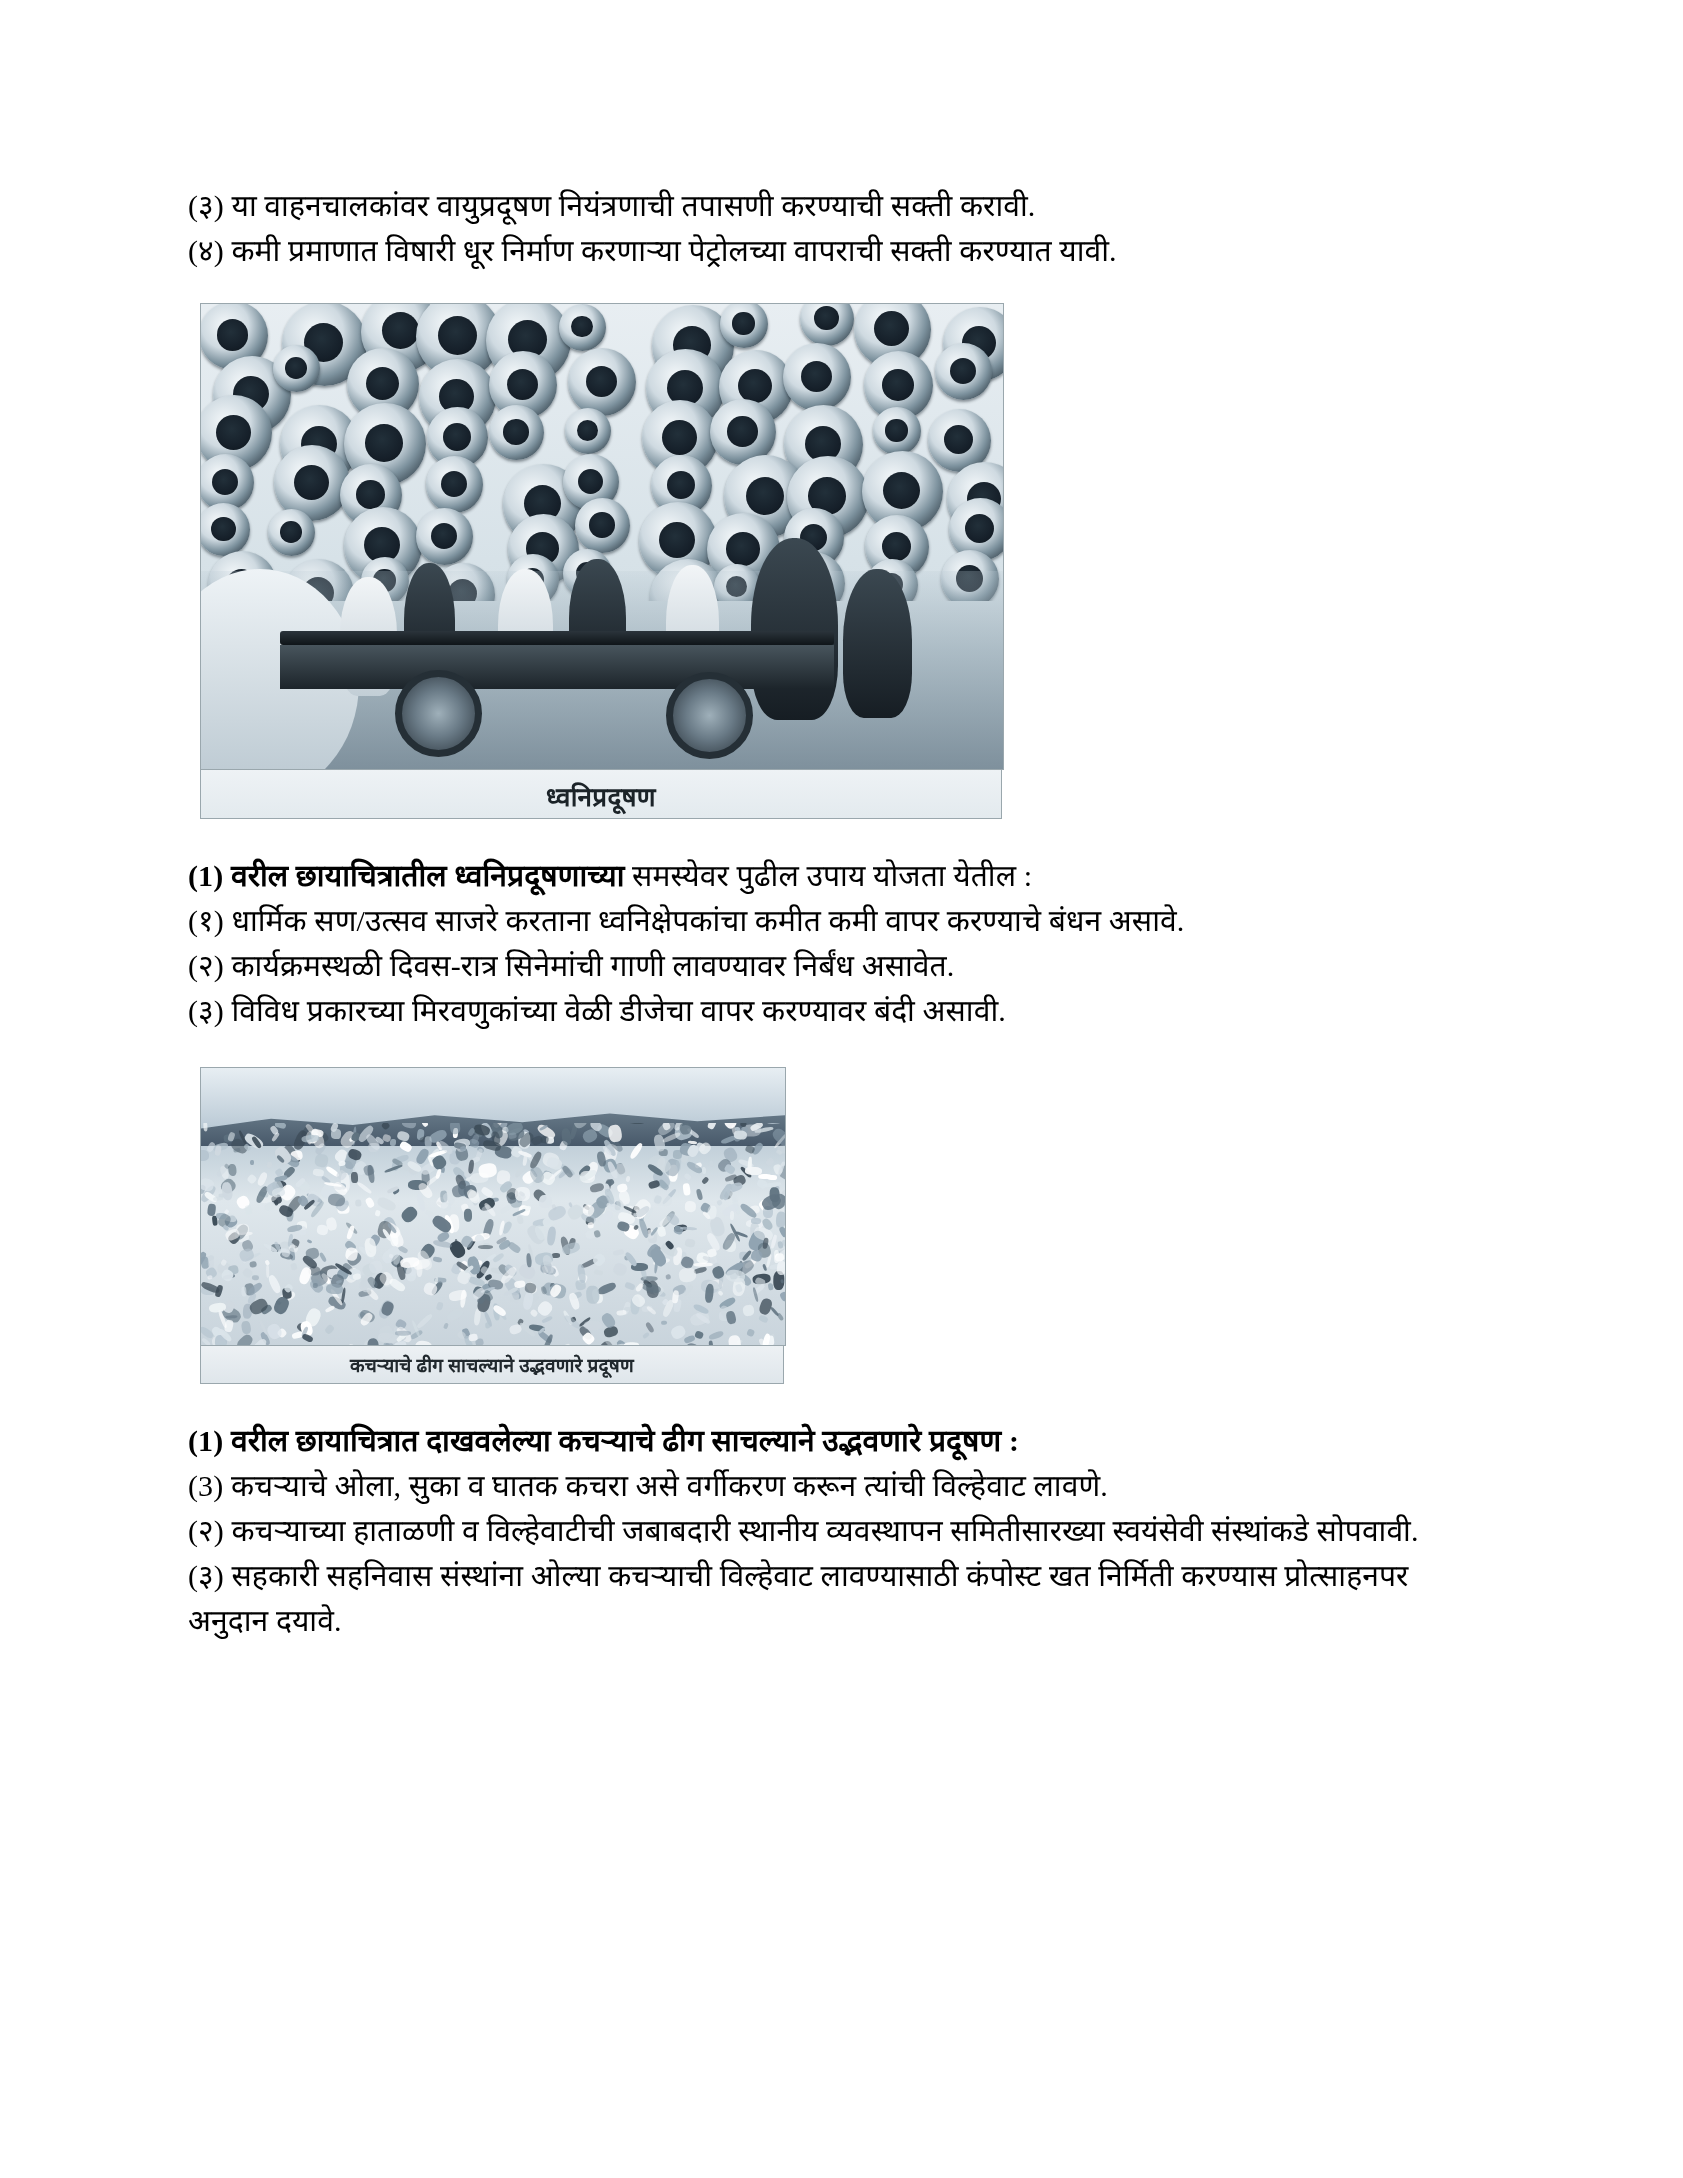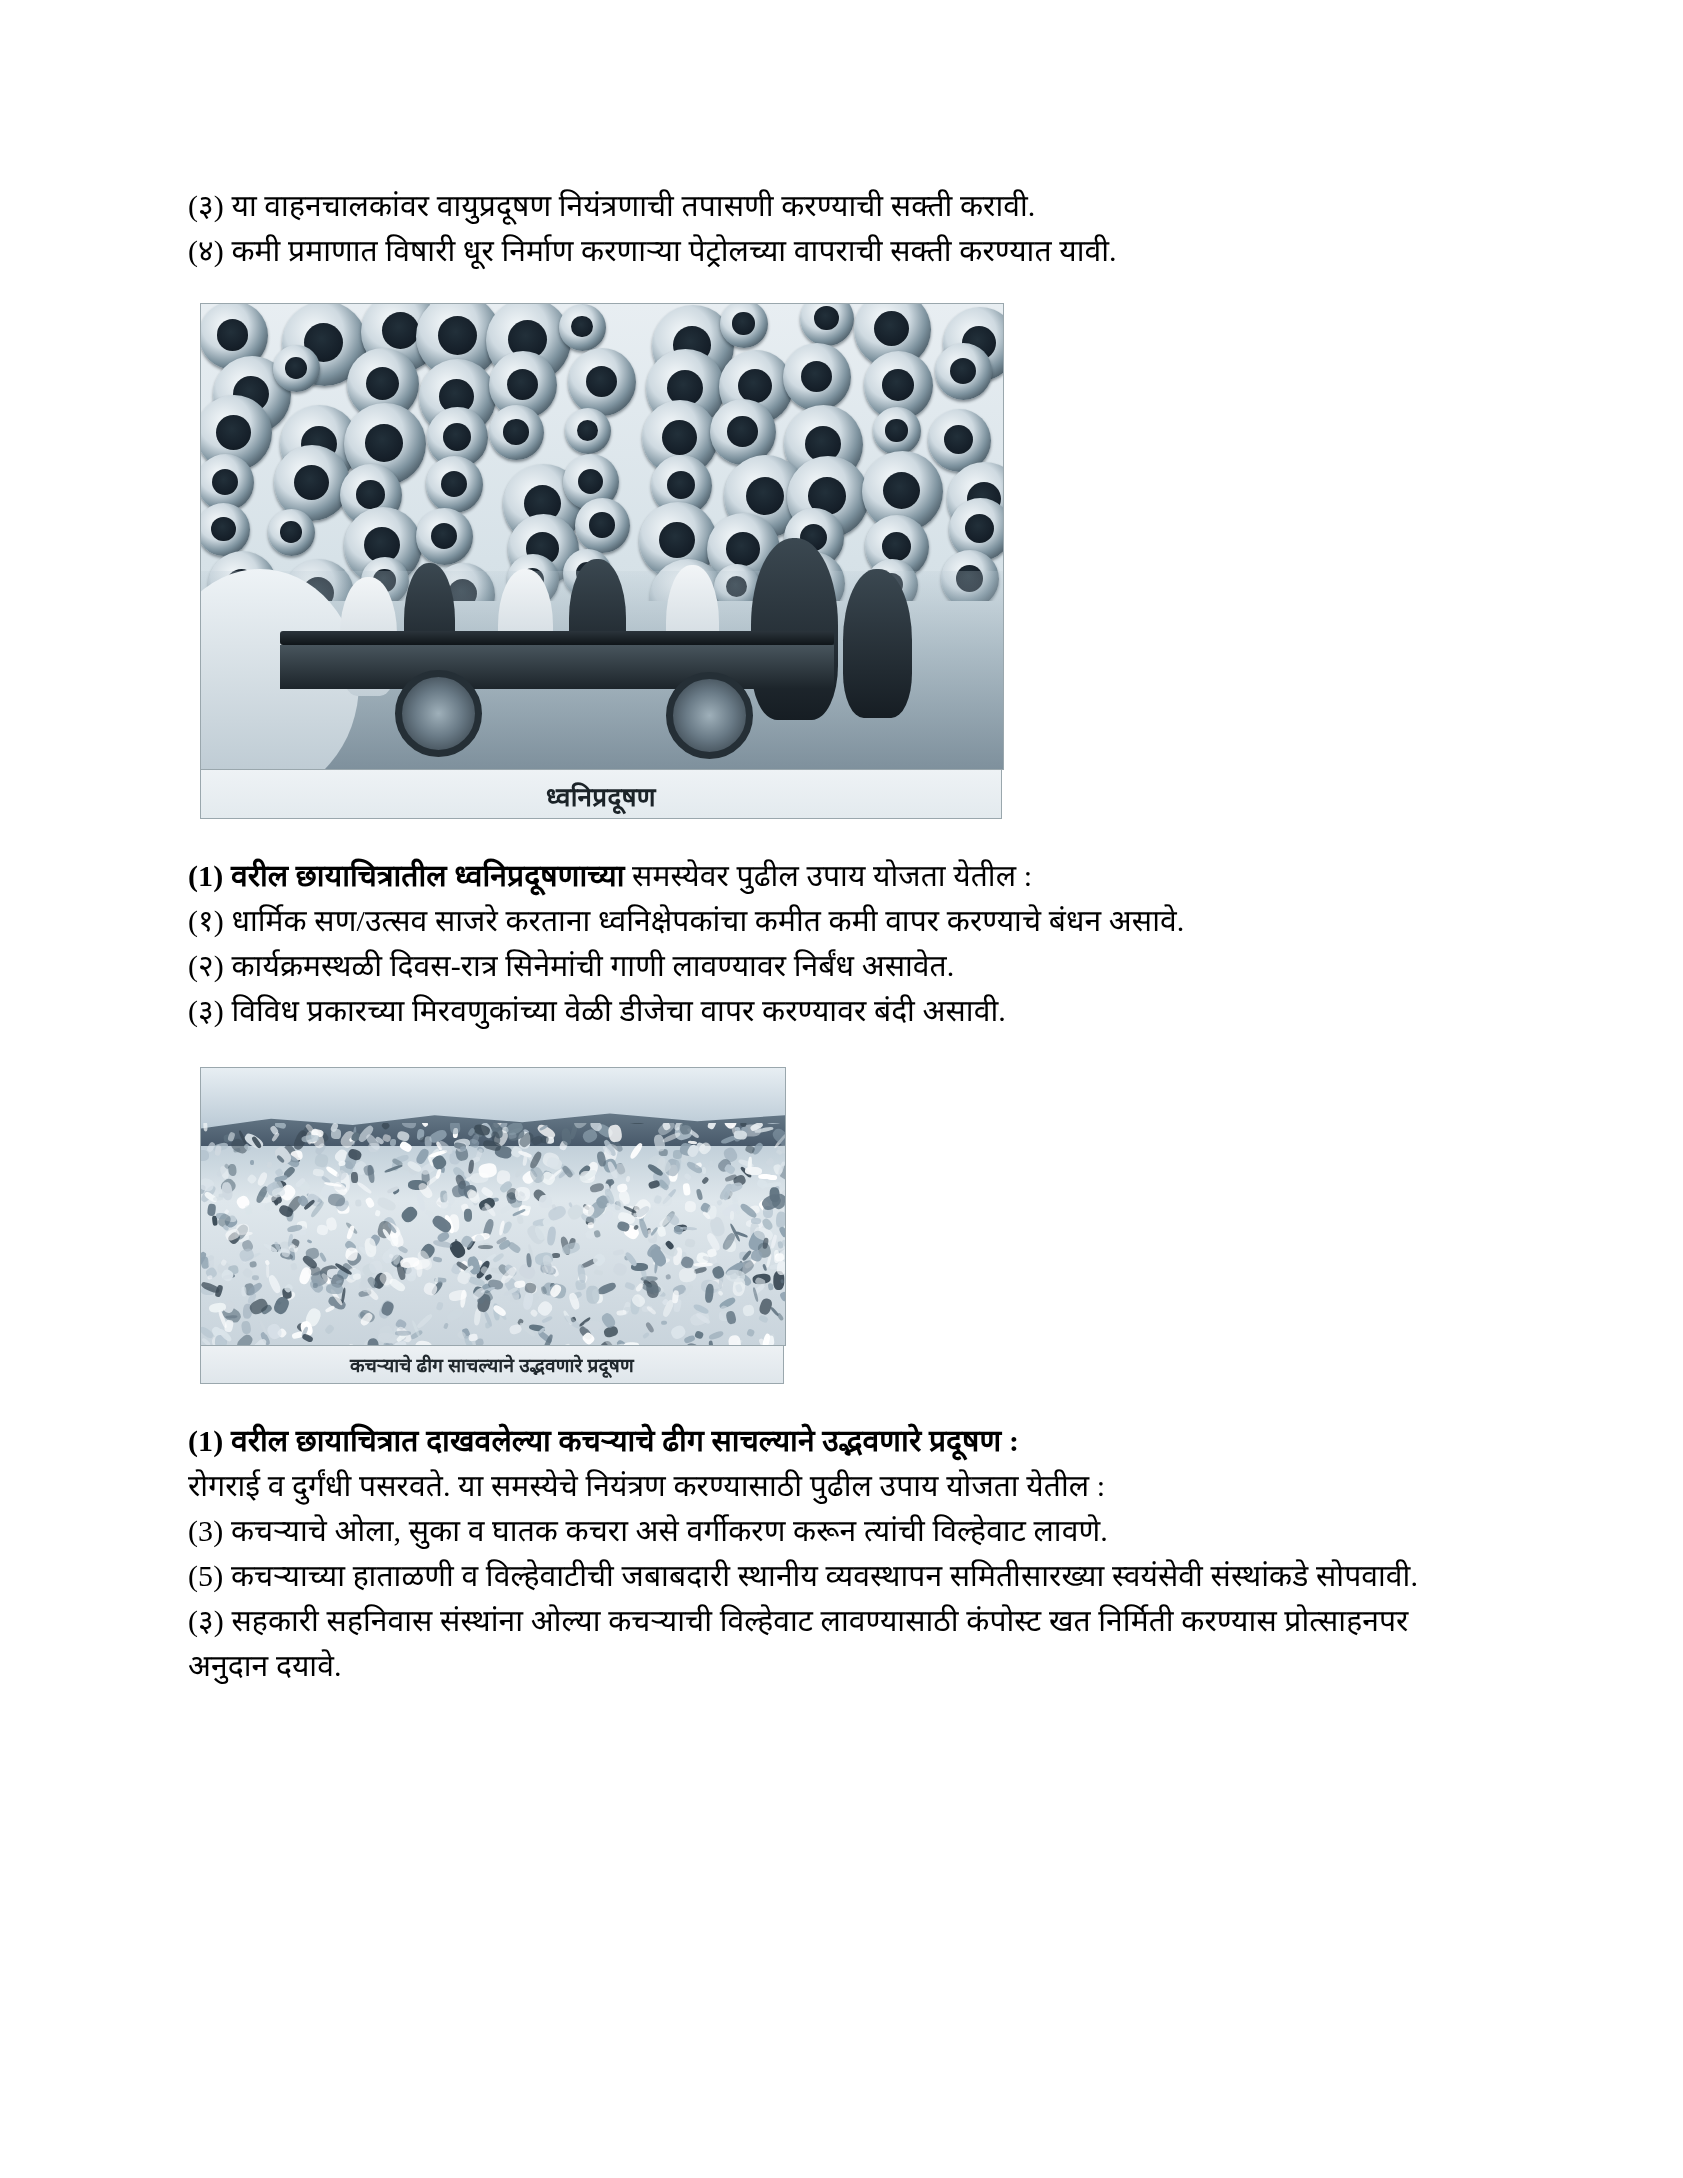--- a/index.html
+++ b/index.html
@@ -1186,21 +1186,20 @@
       </div>
       <div class="fig2-caption">कचऱ्याचे ढीग साचल्याने उद्भवणारे प्रदूषण</div>
     </div>
 
     <div class="gap-md"></div>
 
     <div>
       <div class="para">
         <span class="bold">(1) वरील छायाचित्रात दाखवलेल्या </span><span class="bold">कचऱ्याचे ढीग साचल्याने उद्भवणारे प्रदूषण :</span>
       </div>
-      <div class="para">रोगराई व दुर्गंधी पसरवते. या समस्येचे नियंत्रण करण्यासाठी पुढील उपाय योजता येतील :</div>
       <div class="para">(3) कचऱ्याचे ओला, सुका व घातक कचरा असे वर्गीकरण करून त्यांची विल्हेवाट लावणे.</div>
-      <div class="para wrap">(5) कचऱ्याच्या हाताळणी व विल्हेवाटीची जबाबदारी स्थानीय व्यवस्थापन समितीसारख्या स्वयंसेवी संस्थांकडे सोपवावी.</div>
+      <div class="para wrap">(२) कचऱ्याच्या हाताळणी व विल्हेवाटीची जबाबदारी स्थानीय व्यवस्थापन समितीसारख्या स्वयंसेवी संस्थांकडे सोपवावी.</div>
       <div class="para wrap">(३) सहकारी सहनिवास संस्थांना ओल्या कचऱ्याची विल्हेवाट लावण्यासाठी कंपोस्ट खत निर्मिती करण्यास प्रोत्साहनपर अनुदान दयावे.</div>
     </div>
 
   </div>
 </div>
 
 
 </body></html>

